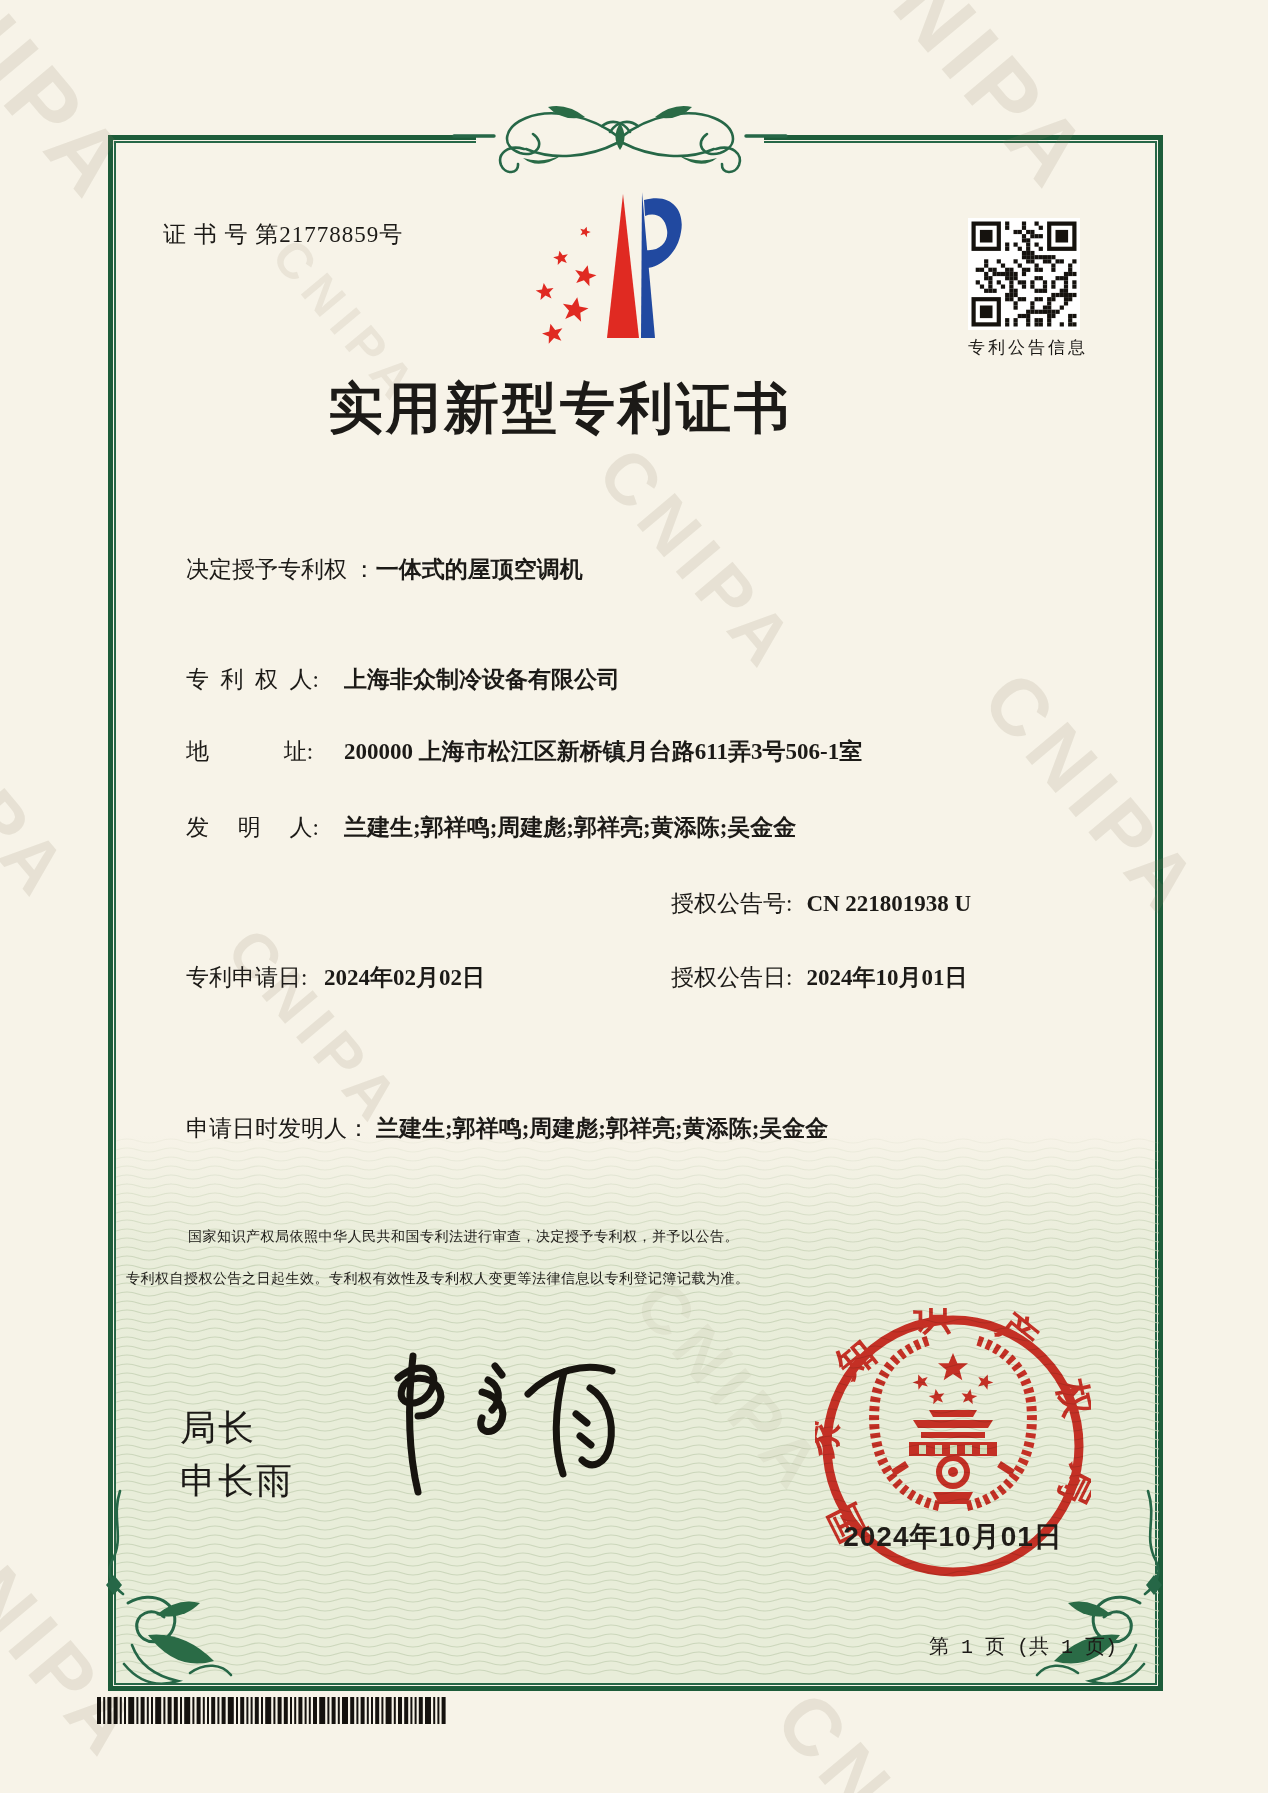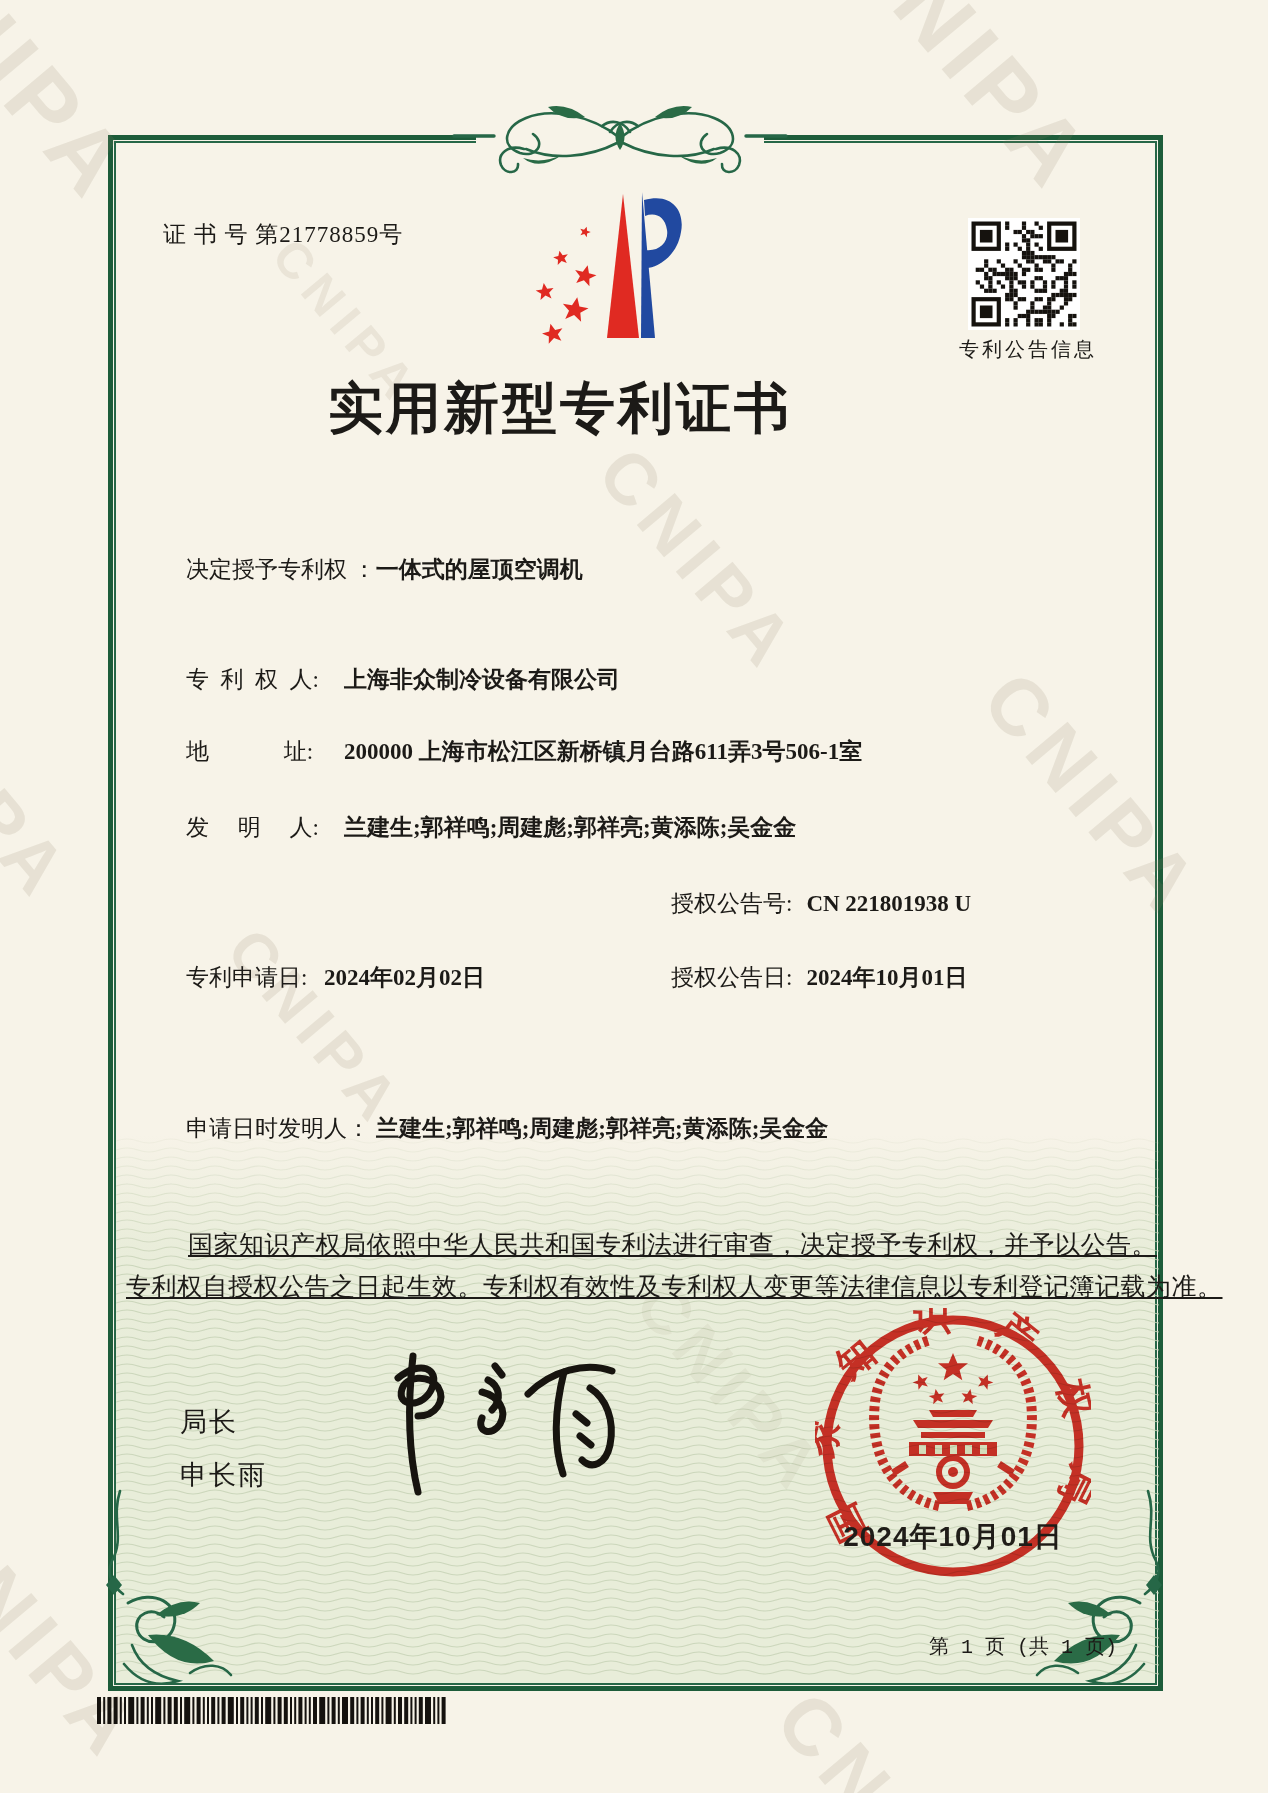--- a/index.html
+++ b/index.html
@@ -30,29 +30,29 @@
   .wavezone svg{position:absolute; inset:0;}
   .deco{position:absolute; z-index:2; pointer-events:none;}
   .txt{position:absolute; z-index:3;}
   .cert-no{font-size:23px; letter-spacing:1px;}
   .title{
     left:60px; top:372px; width:1000px; text-align:center;
     font-size:55px; font-weight:700; letter-spacing:3px;
   }
   .qr-caption{
     left:953px; top:336px; width:150px; text-align:center;
-    font-size:20px; letter-spacing:3px;
+    font-size:17px; letter-spacing:3px;
   }
   .row{font-size:23px; white-space:pre;}
   .lbl{display:inline-block; min-width:158px; white-space:pre;}
   .lblw{white-space:pre;}
   .val{white-space:pre;font-weight:bold;}
-  .legal{font-size:25px; letter-spacing:0.5px; white-space:nowrap;text-decoration:underline;}
+  .legal{font-size:14px; letter-spacing:0.5px; white-space:nowrap;}
   .director{font-family:Liberation Serif, serif;
-    font-size:27px; font-weight:500; letter-spacing:2px;}
+    font-size:36px; font-weight:500; letter-spacing:2px;}
   .footer-page{left:117px; top:1633px; width:1000px; text-align:right; font-size:20px;font-family:Liberation Mono, monospace;}
   .sealwrap{position:absolute; left:815px; top:1308px; z-index:3; mix-blend-mode:multiply; opacity:.95;}
   .sig{position:absolute; left:352px; top:1348px; z-index:3;}
   .barcode{position:absolute; left:95px; top:1697px; z-index:2;}
   .qrbox{position:absolute; left:968px; top:218px; z-index:3;}
   .logo{position:absolute; left:473px; top:188px; z-index:3;}
 </style>
 </head>
 <body>
 

